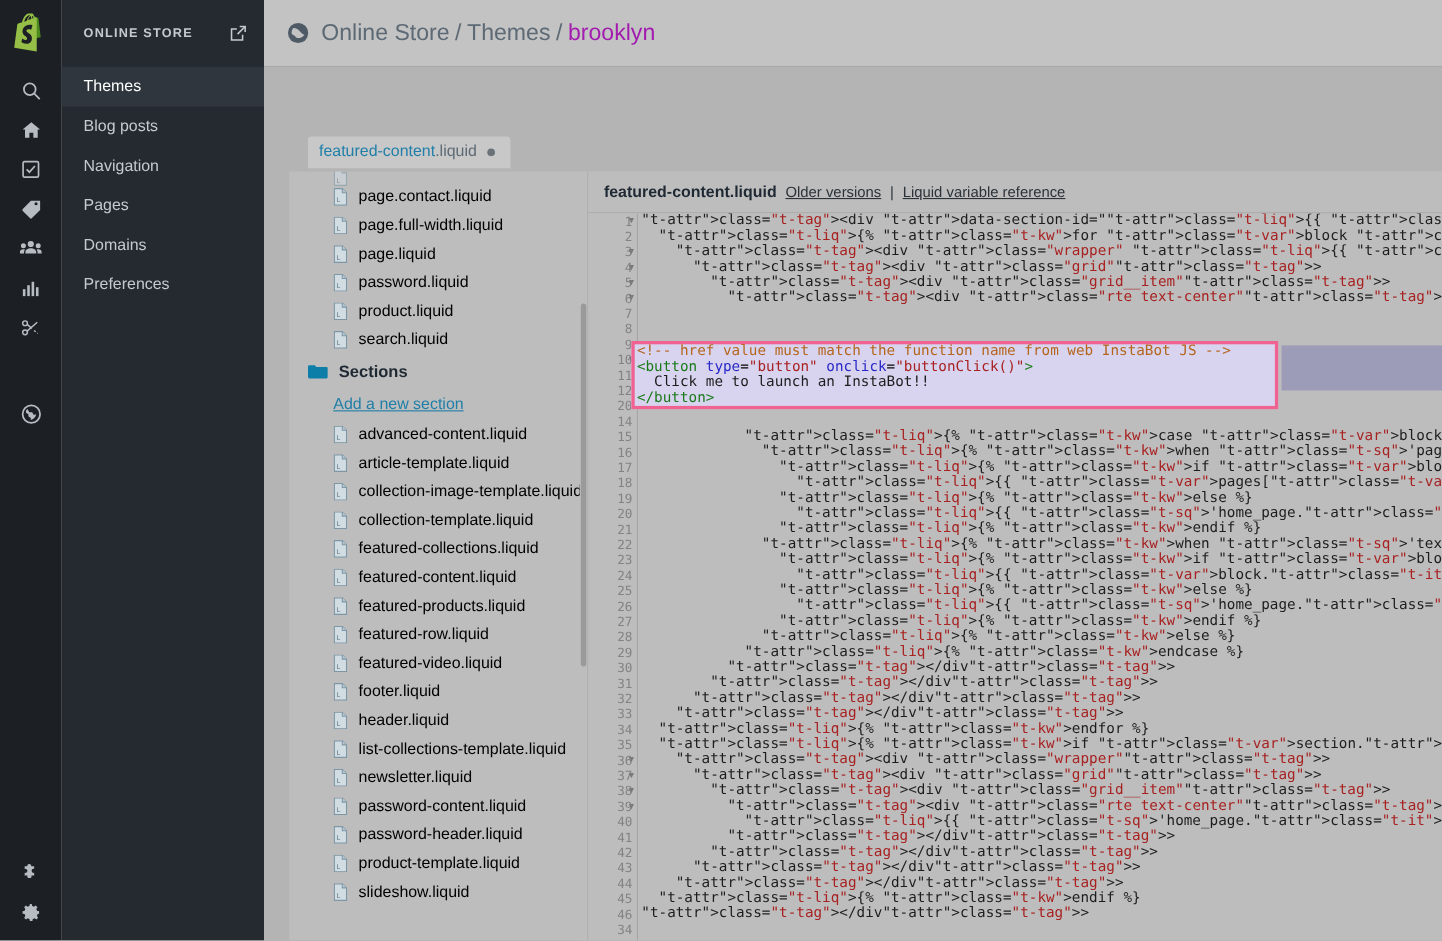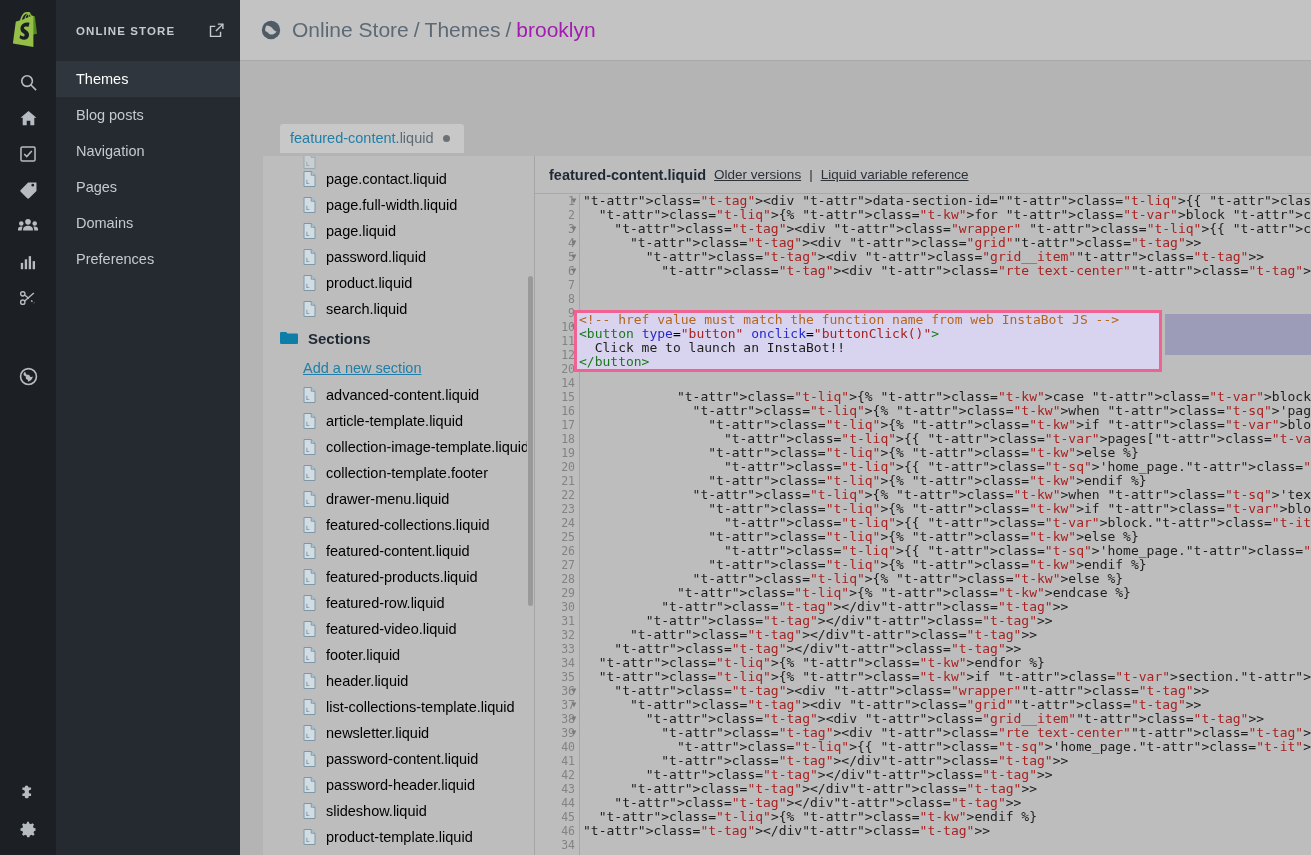--- a/index.html
+++ b/index.html
@@ -387,29 +387,21 @@
             <text x="3" y="13" font-size="6" fill="#5b7585" font-family="monospace">L</text>
           </svg>
           <span>collection-image-template.liquid</span>
         </div>
         <div class="file-row">
           <svg class="file-ico" viewBox="0 0 13 16">
             <path d="M1 .5h7.2L12 4.2V15.5H1z" fill="#d2dde3" stroke="#7f97a5"></path>
             <path d="M8.2.5v3.7H12" fill="#b9c9d3" stroke="#7f97a5"></path>
             <text x="3" y="13" font-size="6" fill="#5b7585" font-family="monospace">L</text>
           </svg>
-          <span>collection-template.footer</span>
-        </div>
-        <div class="file-row">
-          <svg class="file-ico" viewBox="0 0 13 16">
-            <path d="M1 .5h7.2L12 4.2V15.5H1z" fill="#d2dde3" stroke="#7f97a5"></path>
-            <path d="M8.2.5v3.7H12" fill="#b9c9d3" stroke="#7f97a5"></path>
-            <text x="3" y="13" font-size="6" fill="#5b7585" font-family="monospace">L</text>
-          </svg>
-          <span>drawer-menu.liquid</span>
+          <span>collection-template.liquid</span>
         </div>
         <div class="file-row">
           <svg class="file-ico" viewBox="0 0 13 16">
             <path d="M1 .5h7.2L12 4.2V15.5H1z" fill="#d2dde3" stroke="#7f97a5"></path>
             <path d="M8.2.5v3.7H12" fill="#b9c9d3" stroke="#7f97a5"></path>
             <text x="3" y="13" font-size="6" fill="#5b7585" font-family="monospace">L</text>
           </svg>
           <span>featured-collections.liquid</span>
         </div>
         <div class="file-row">
@@ -491,29 +483,29 @@
             <text x="3" y="13" font-size="6" fill="#5b7585" font-family="monospace">L</text>
           </svg>
           <span>password-header.liquid</span>
         </div>
         <div class="file-row">
           <svg class="file-ico" viewBox="0 0 13 16">
             <path d="M1 .5h7.2L12 4.2V15.5H1z" fill="#d2dde3" stroke="#7f97a5"></path>
             <path d="M8.2.5v3.7H12" fill="#b9c9d3" stroke="#7f97a5"></path>
             <text x="3" y="13" font-size="6" fill="#5b7585" font-family="monospace">L</text>
           </svg>
+          <span>product-template.liquid</span>
+        </div>
+        <div class="file-row">
+          <svg class="file-ico" viewBox="0 0 13 16">
+            <path d="M1 .5h7.2L12 4.2V15.5H1z" fill="#d2dde3" stroke="#7f97a5"></path>
+            <path d="M8.2.5v3.7H12" fill="#b9c9d3" stroke="#7f97a5"></path>
+            <text x="3" y="13" font-size="6" fill="#5b7585" font-family="monospace">L</text>
+          </svg>
           <span>slideshow.liquid</span>
-        </div>
-        <div class="file-row">
-          <svg class="file-ico" viewBox="0 0 13 16">
-            <path d="M1 .5h7.2L12 4.2V15.5H1z" fill="#d2dde3" stroke="#7f97a5"></path>
-            <path d="M8.2.5v3.7H12" fill="#b9c9d3" stroke="#7f97a5"></path>
-            <text x="3" y="13" font-size="6" fill="#5b7585" font-family="monospace">L</text>
-          </svg>
-          <span>product-template.liquid</span>
         </div>
       </div>
     <div class="panel-scrollbar">
       <div class="panel-thumb"></div>
     </div>
   </div>
 
   <div class="editor">
     <div class="editor-head">
       <span class="editor-filename">featured-content.liquid</span>

